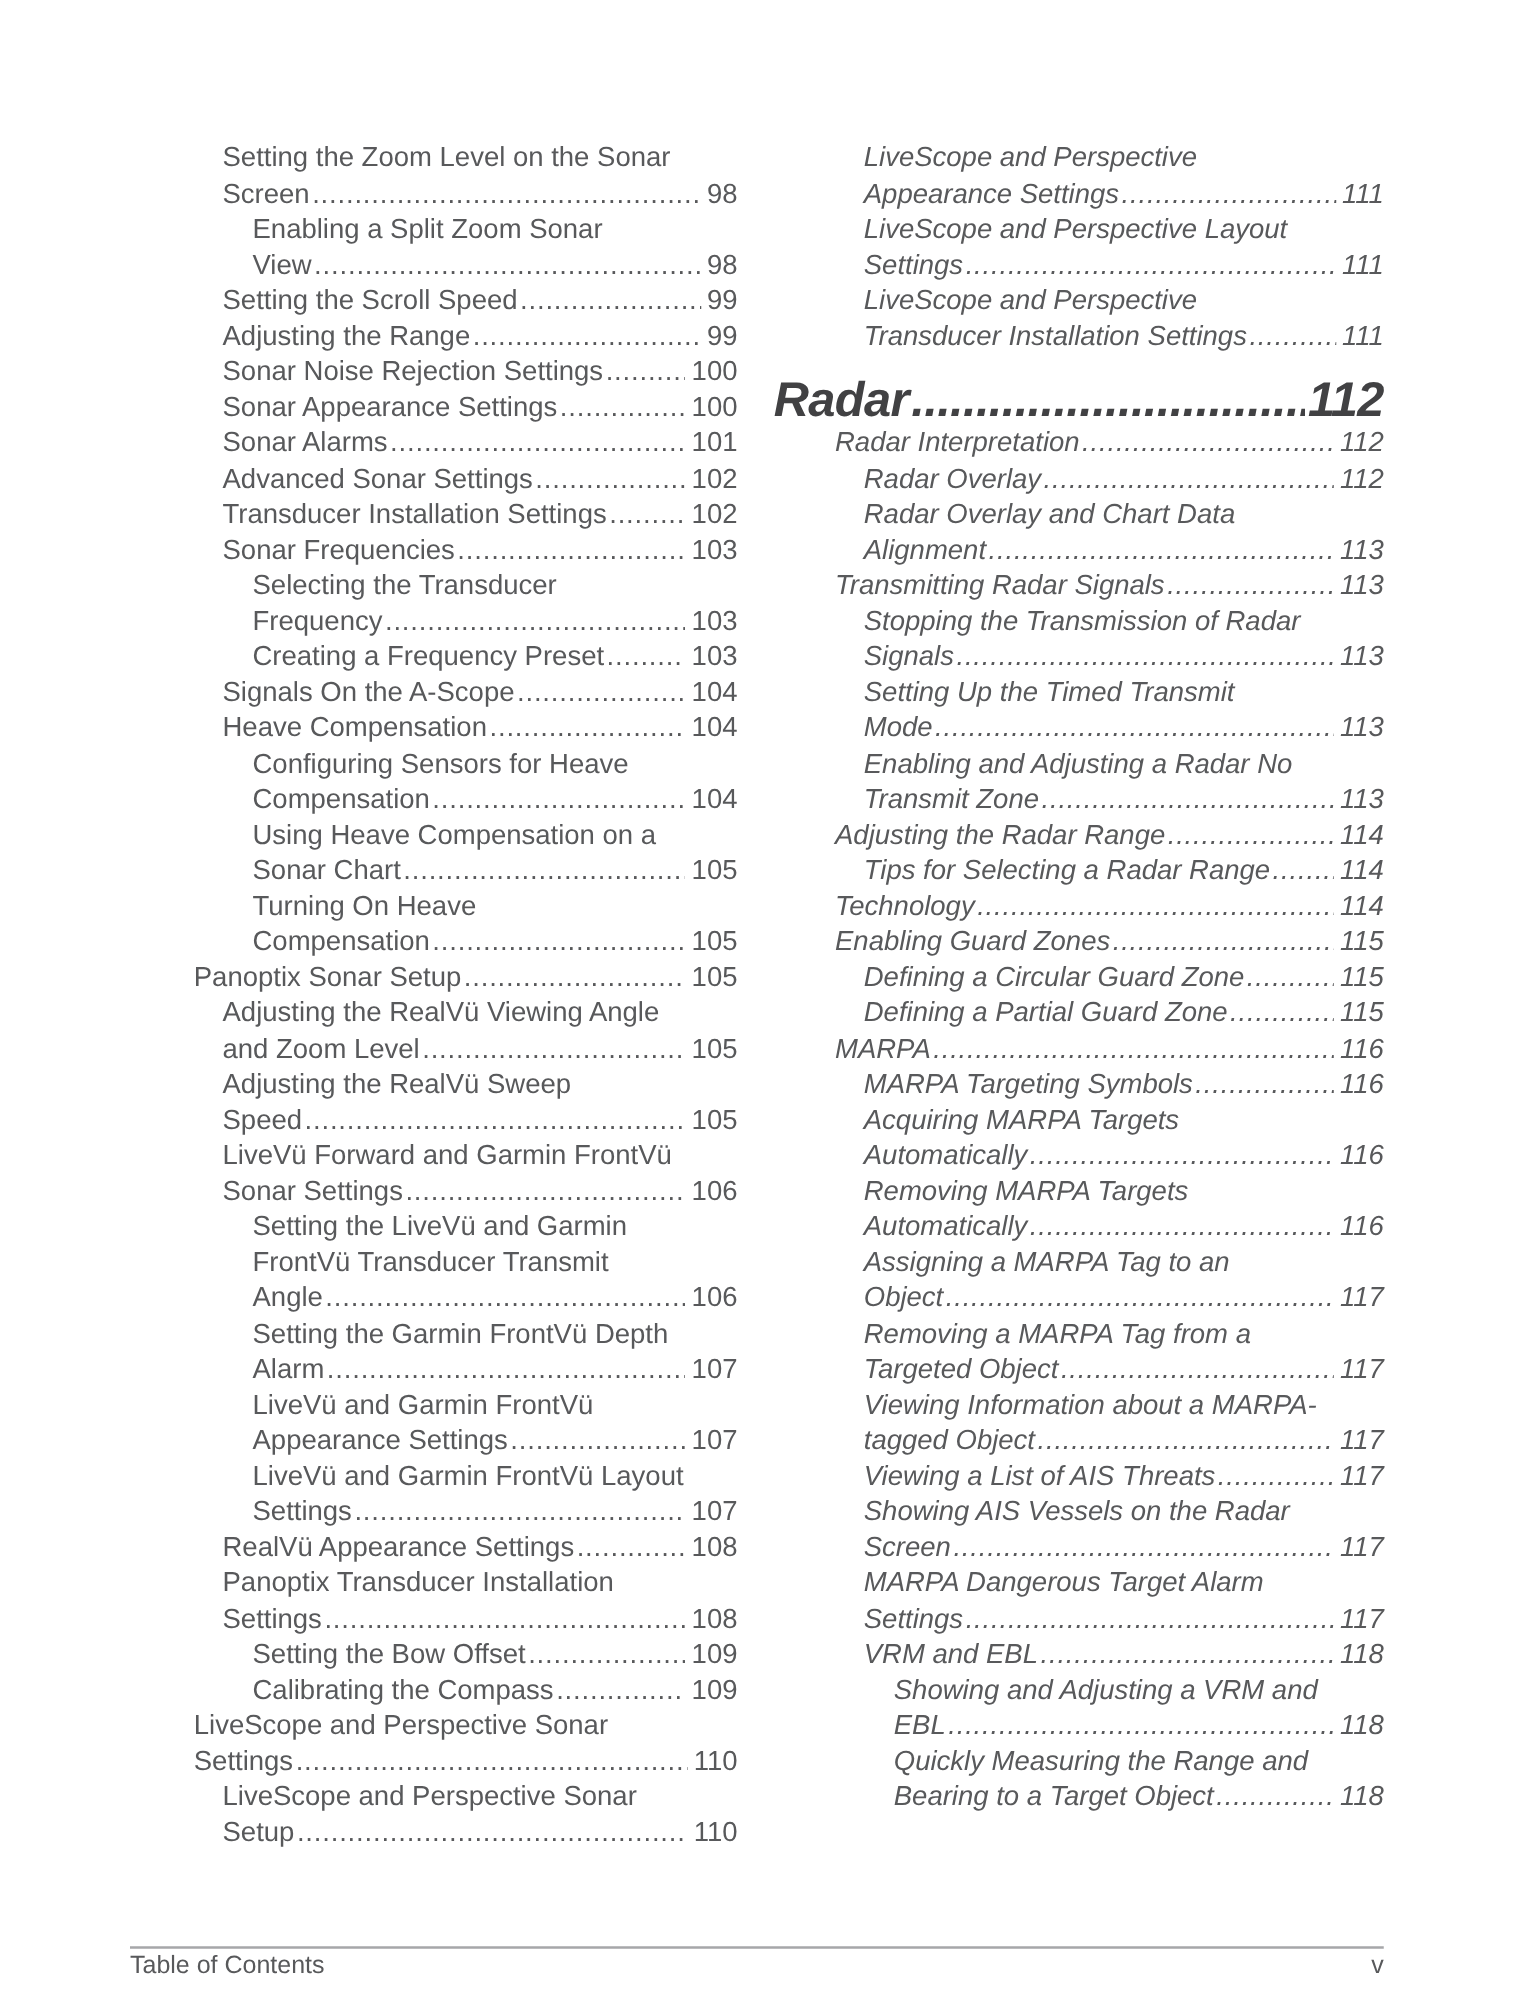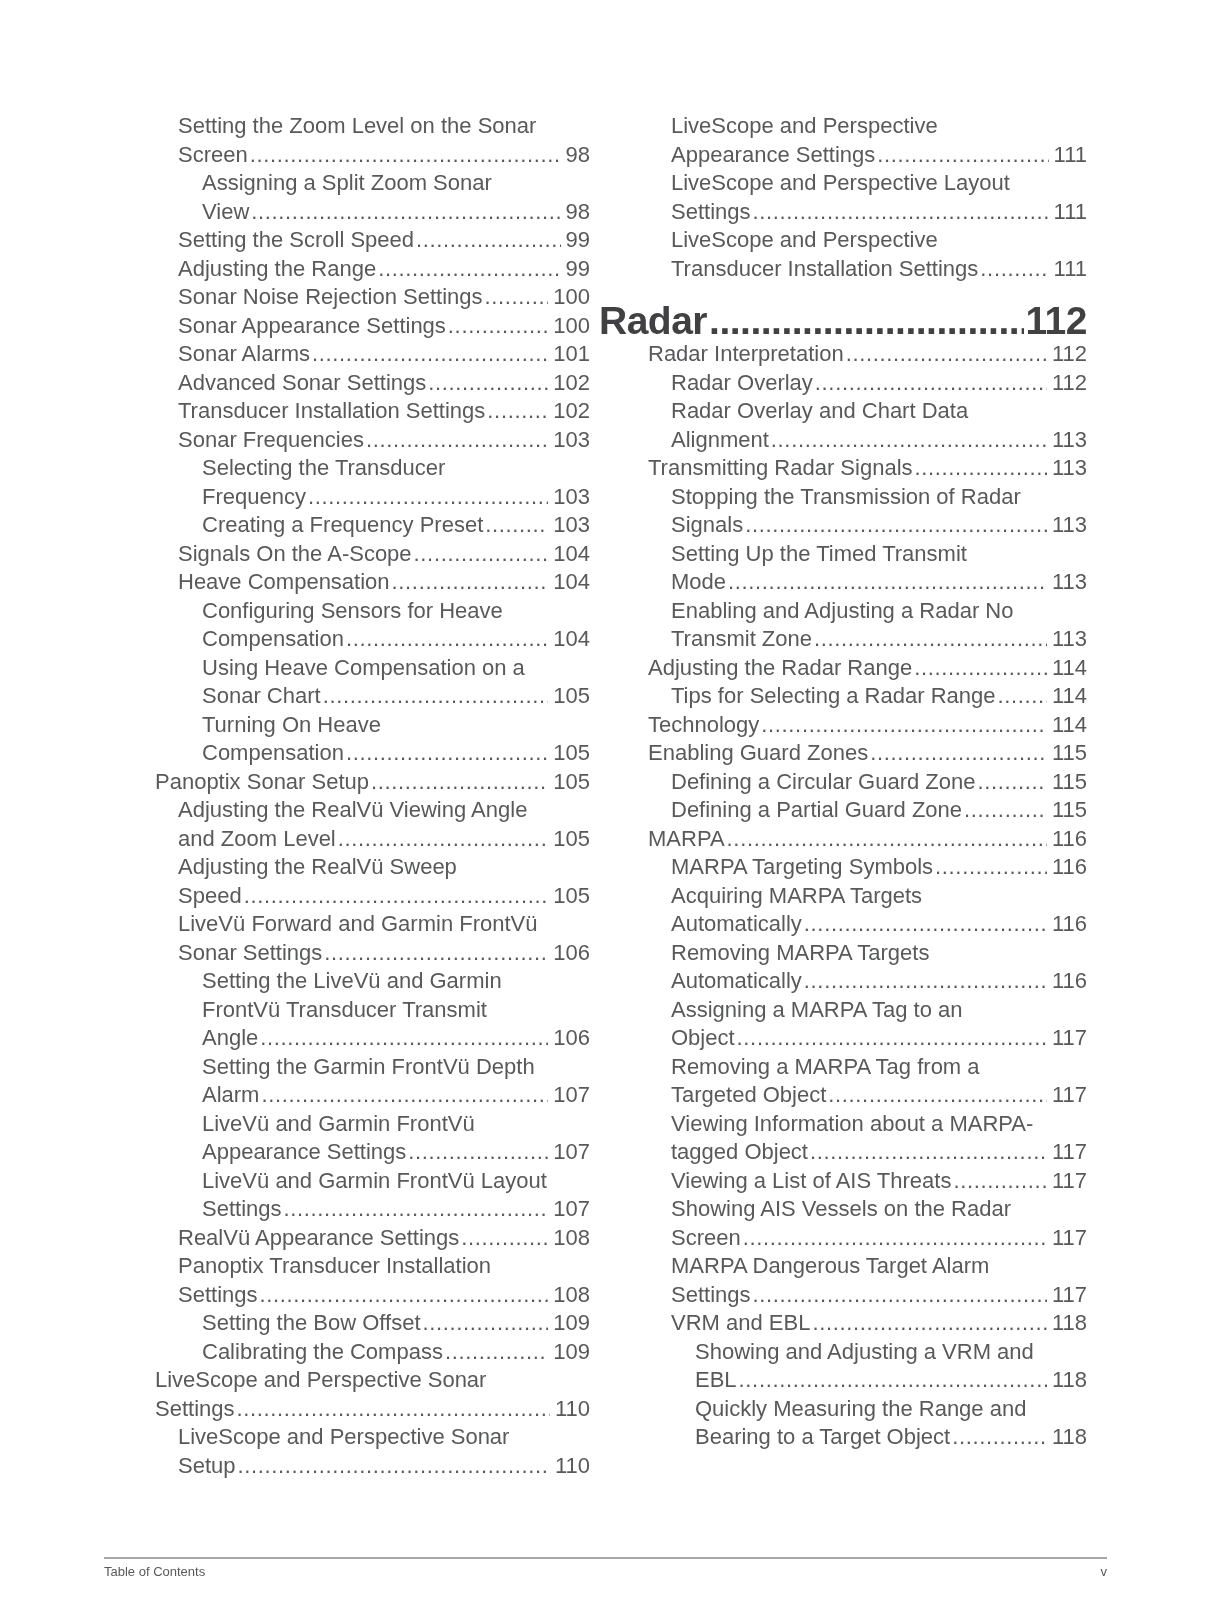--- a/index.html
+++ b/index.html
@@ -8,21 +8,21 @@
     background:#ffffff;
     font-family:"Liberation Sans",sans-serif;
     -webkit-text-size-adjust:none;
   }
   .page{
     position:relative;width:1210px;height:1600px;
     background:#ffffff;overflow:hidden;margin-top:12px;
   }
   .col{position:absolute;top:100px;}
   #col-left{left:106px;width:484px;}
-  #col-right{left:599px;width:488px;}
+  #col-right{left:619px;width:488px;font-style:italic;}
 
   .entry{color:var(--text,#58595B);font-size:22px;}
   .entry.l2{padding-left:49px;}
   .entry.l3{padding-left:72px;}
   .entry.l4{padding-left:96px;}
 
   .ln{line-height:28.5px;white-space:nowrap;}
   .ln.last{display:flex;align-items:flex-end;}
   .t{white-space:nowrap;flex:0 0 auto;}
   .leader{
@@ -45,39 +45,39 @@
   }
   .entry.chapter .ln{line-height:39px;}
   .entry.chapter .leader{margin:0 2px 0 2px;}
   .entry.chapter .leader::after{letter-spacing:-0.5px;}
 
   .footer{
     position:absolute;left:104px;top:1545px;width:1003px;
     border-top:2px solid var(--rule,#A6A7A9);
     padding-top:3px;
     display:flex;justify-content:space-between;
-    font-size:13px;line-height:20px;
+    font-size:20px;line-height:20px;
     color:var(--text,#58595B);
   }
 </style>
 </head>
 <body style="background: rgb(255, 255, 255);">
 
 <div class="page">
   <div class="col" id="col-left">
       <div class="entry l3">
         <div class="ln">Setting the Zoom Level on the Sonar</div>
         <div class="ln last">
           <span class="t">Screen</span>
           <span class="leader"></span>
           <span class="pg">98</span>
         </div>
       </div>
       <div class="entry l4">
-        <div class="ln">Assigning a Split Zoom Sonar</div>
+        <div class="ln">Enabling a Split Zoom Sonar</div>
         <div class="ln last">
           <span class="t">View</span>
           <span class="leader"></span>
           <span class="pg">98</span>
         </div>
       </div>
       <div class="entry l3">
         <div class="ln last">
           <span class="t">Setting the Scroll Speed</span>
           <span class="leader"></span>

